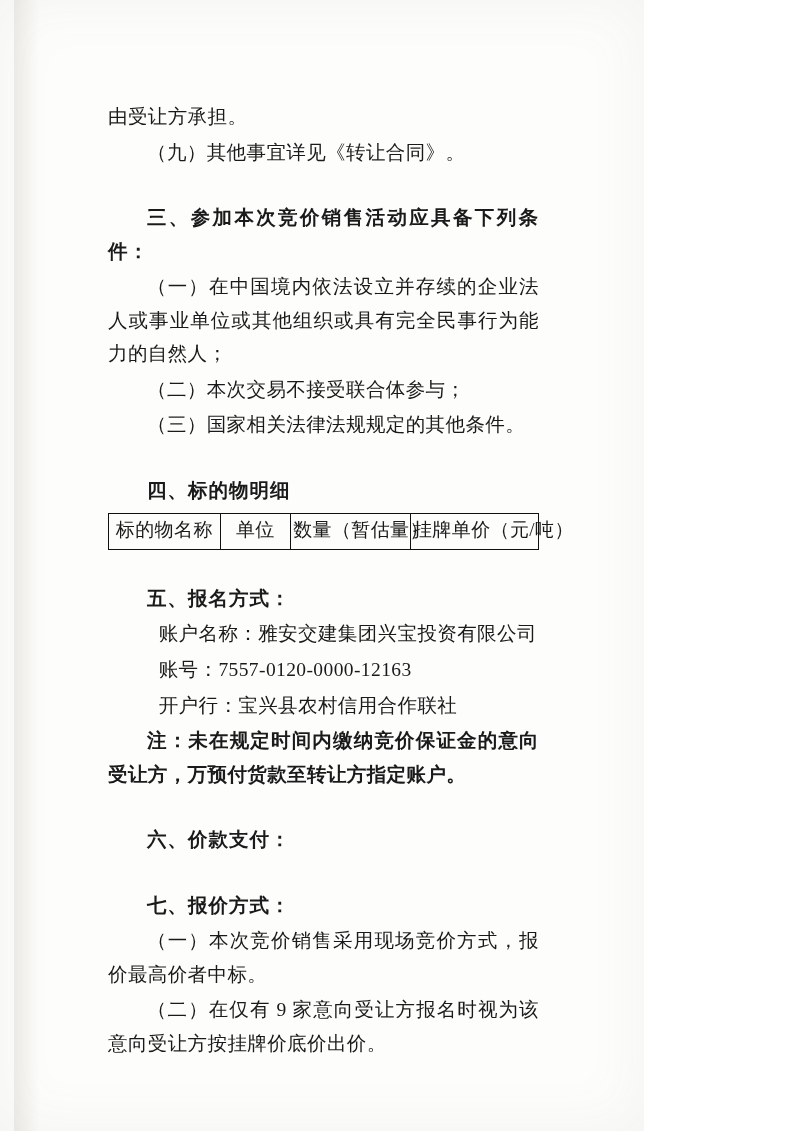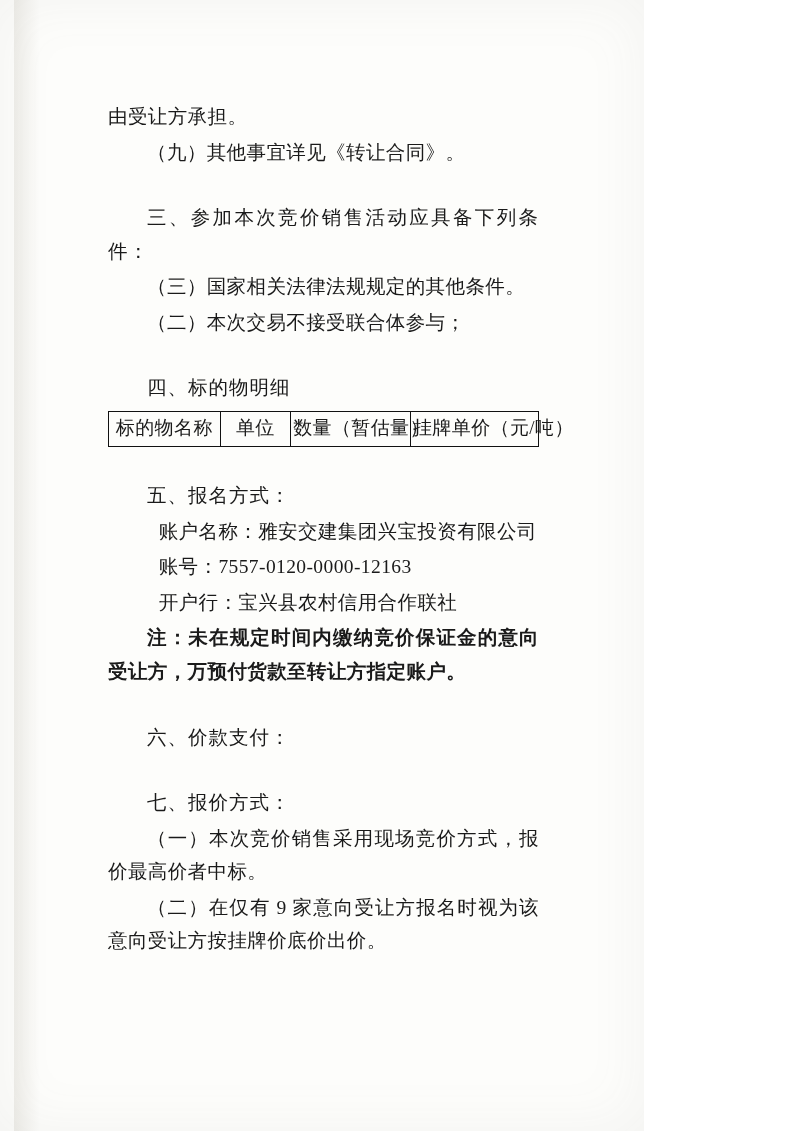--- a/index.html
+++ b/index.html
@@ -29,21 +29,21 @@
     letter-spacing: 0.4px;
     text-align: justify;
   }
   p {
     margin: 0 0 2px 0;
   }
   .indent1 { text-indent: 2em; }
   .indent-none { text-indent: 0; }
   .bold { font-weight: 700; }
   .section-head {
-    font-weight: 400;
+    font-weight: 700;
     text-indent: 2em;
     letter-spacing: 1px;
     margin-top: 32px;
   }
   .acct-line {
     text-indent: 2.6em;
   }
   
   table.goods {
     border-collapse: collapse;
@@ -88,22 +88,23 @@
 </head>
 <body>
 
 <div class="page">
   <div class="scan-left-mark"></div>
   <div class="doc-body">
 
     <p class="indent-none">由受让方承担。</p>
     <p class="indent1">（九）其他事宜详见《转让合同》。</p>
     <p class="section-head">三、参加本次竞价销售活动应具备下列条件：</p>
+    <p class="indent1">（一）在中国境内依法设立并存续的企业法人或事业单位或其他组织或具有完全民事行为能力的自然人；</p>
+    <p class="indent1">（二）本次交易不接受联合体参与；</p>
     <p class="indent1">（三）国家相关法律法规规定的其他条件。</p>
-    <p class="indent1">（二）本次交易不接受联合体参与；</p>
     <p class="section-head">四、标的物明细</p>
 
     <table class="goods">
       <tbody>
         <tr class="head">
           <td class="col1">标的物名称</td>
           <td class="col2">单位</td>
           <td class="col3">数量（暂估量）</td>
           <td class="col4">挂牌单价（元/吨）</td>
         </tr>

